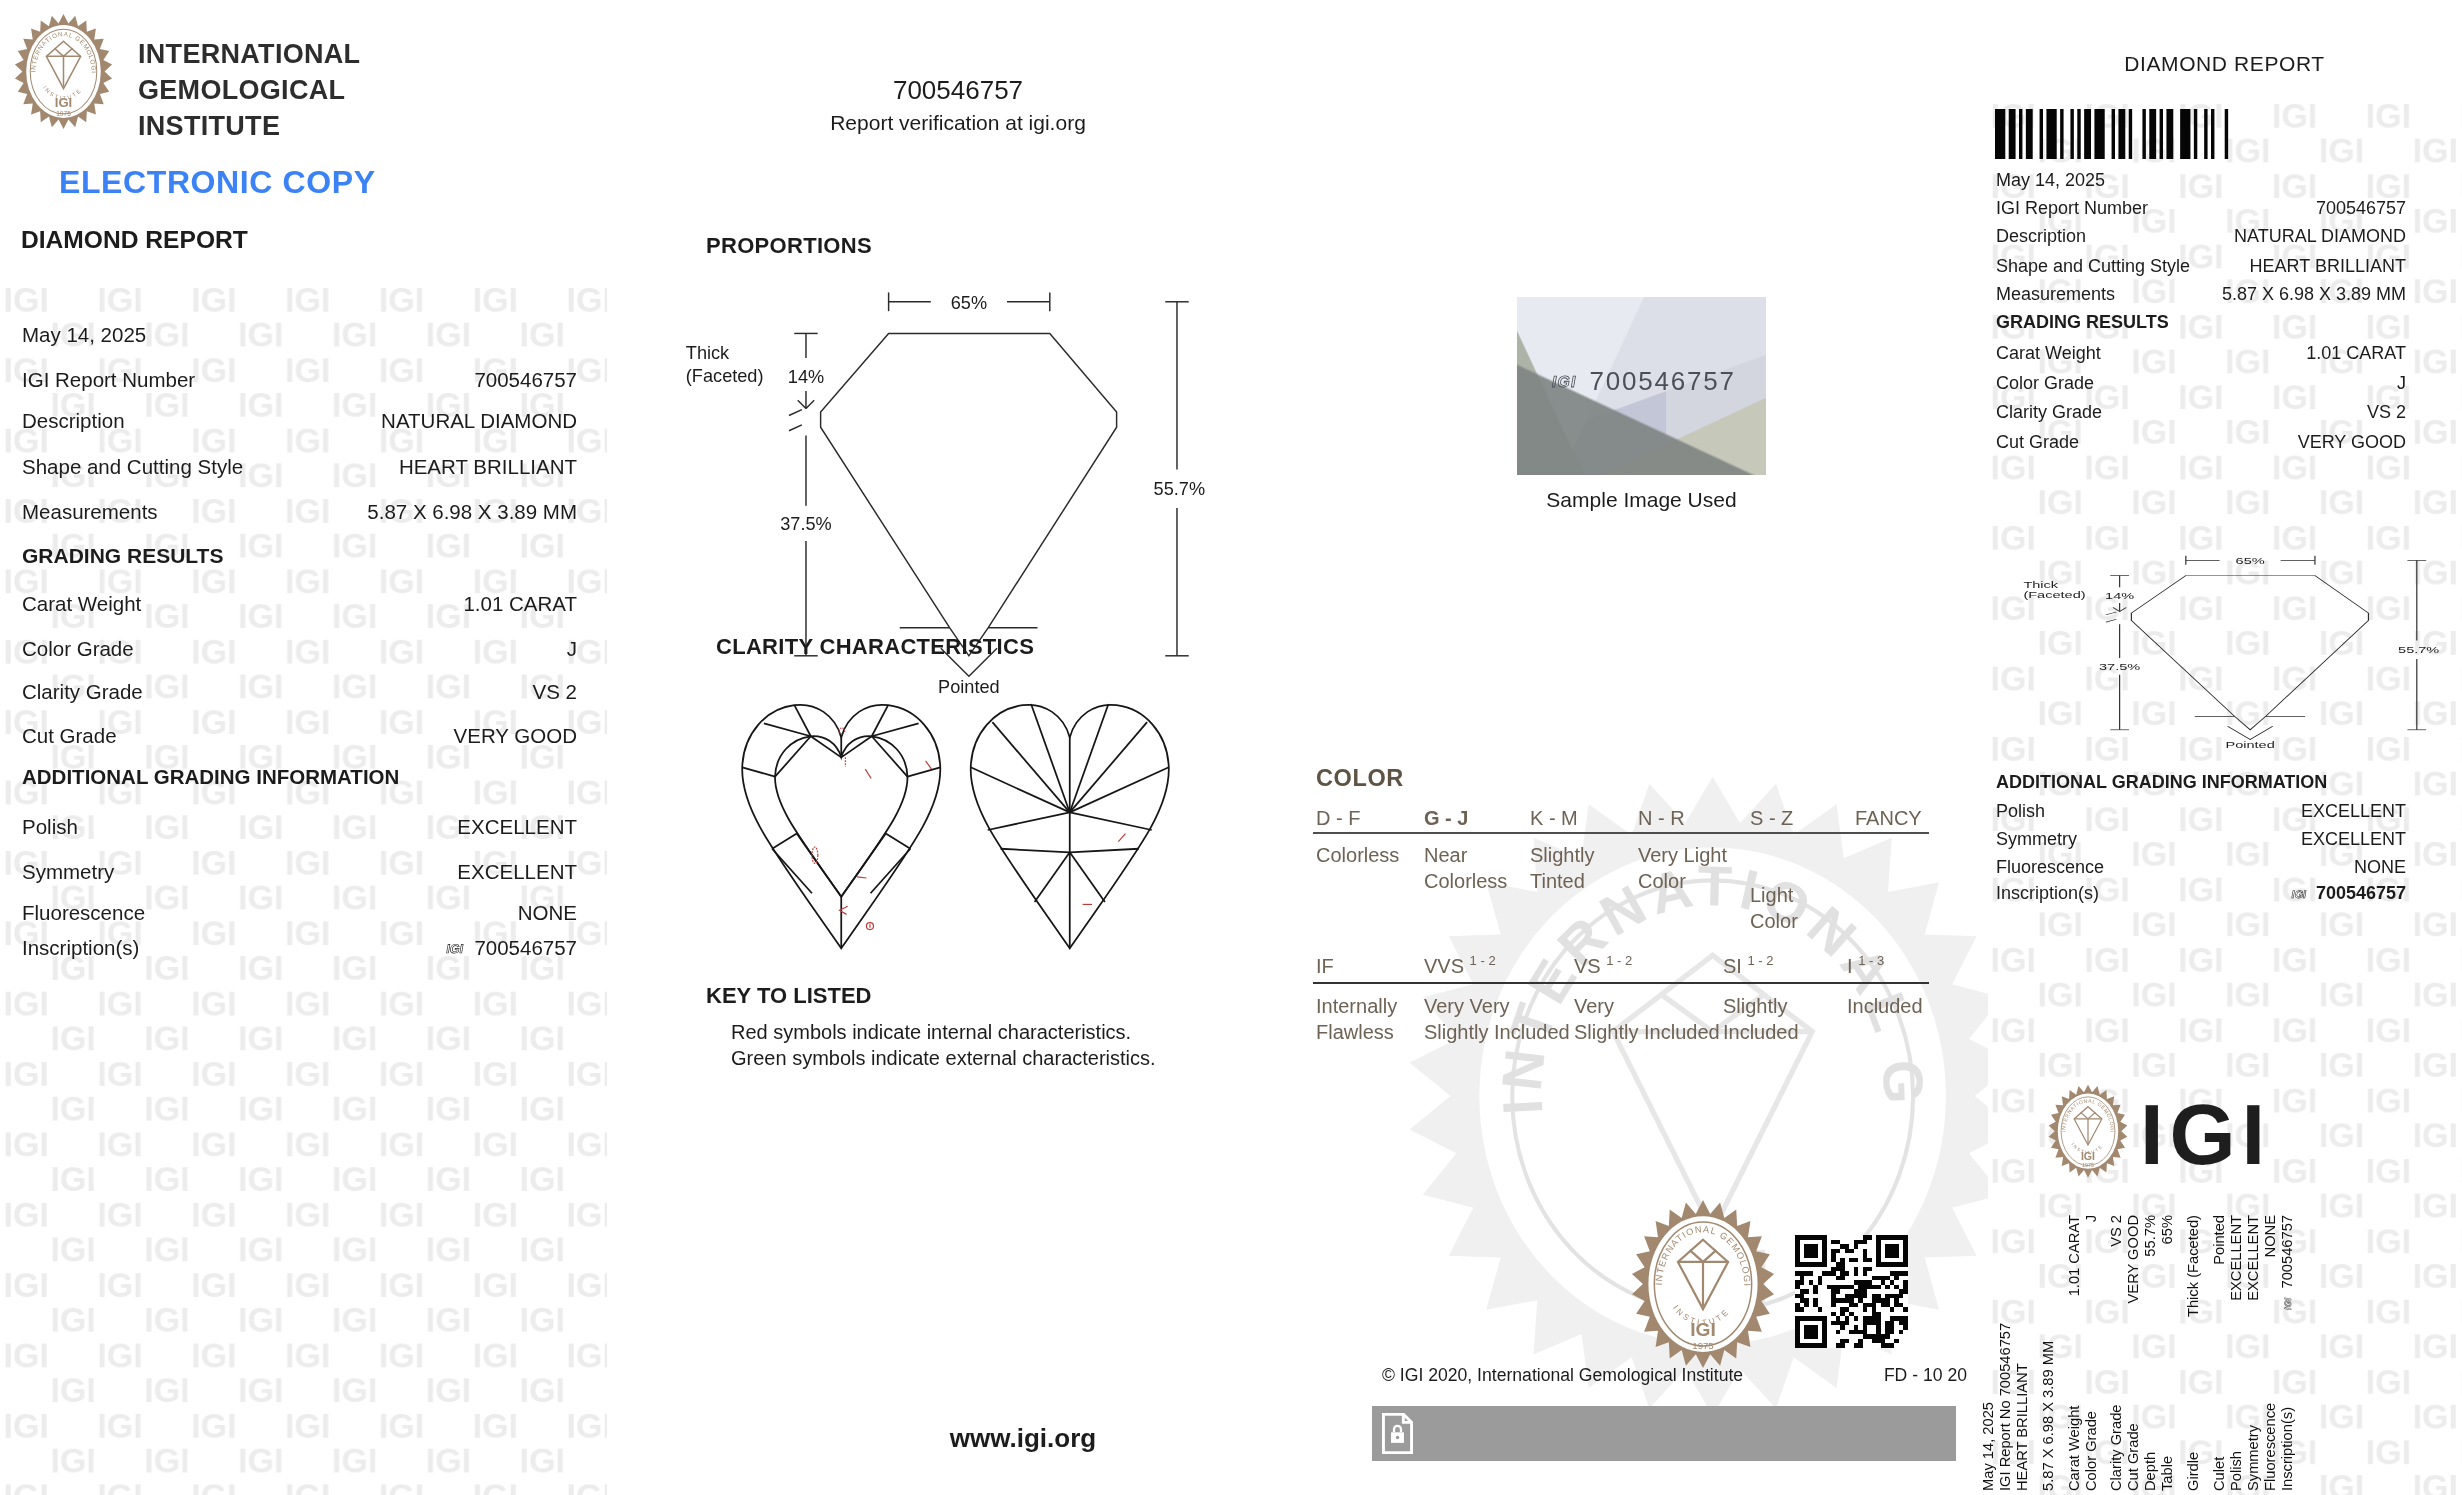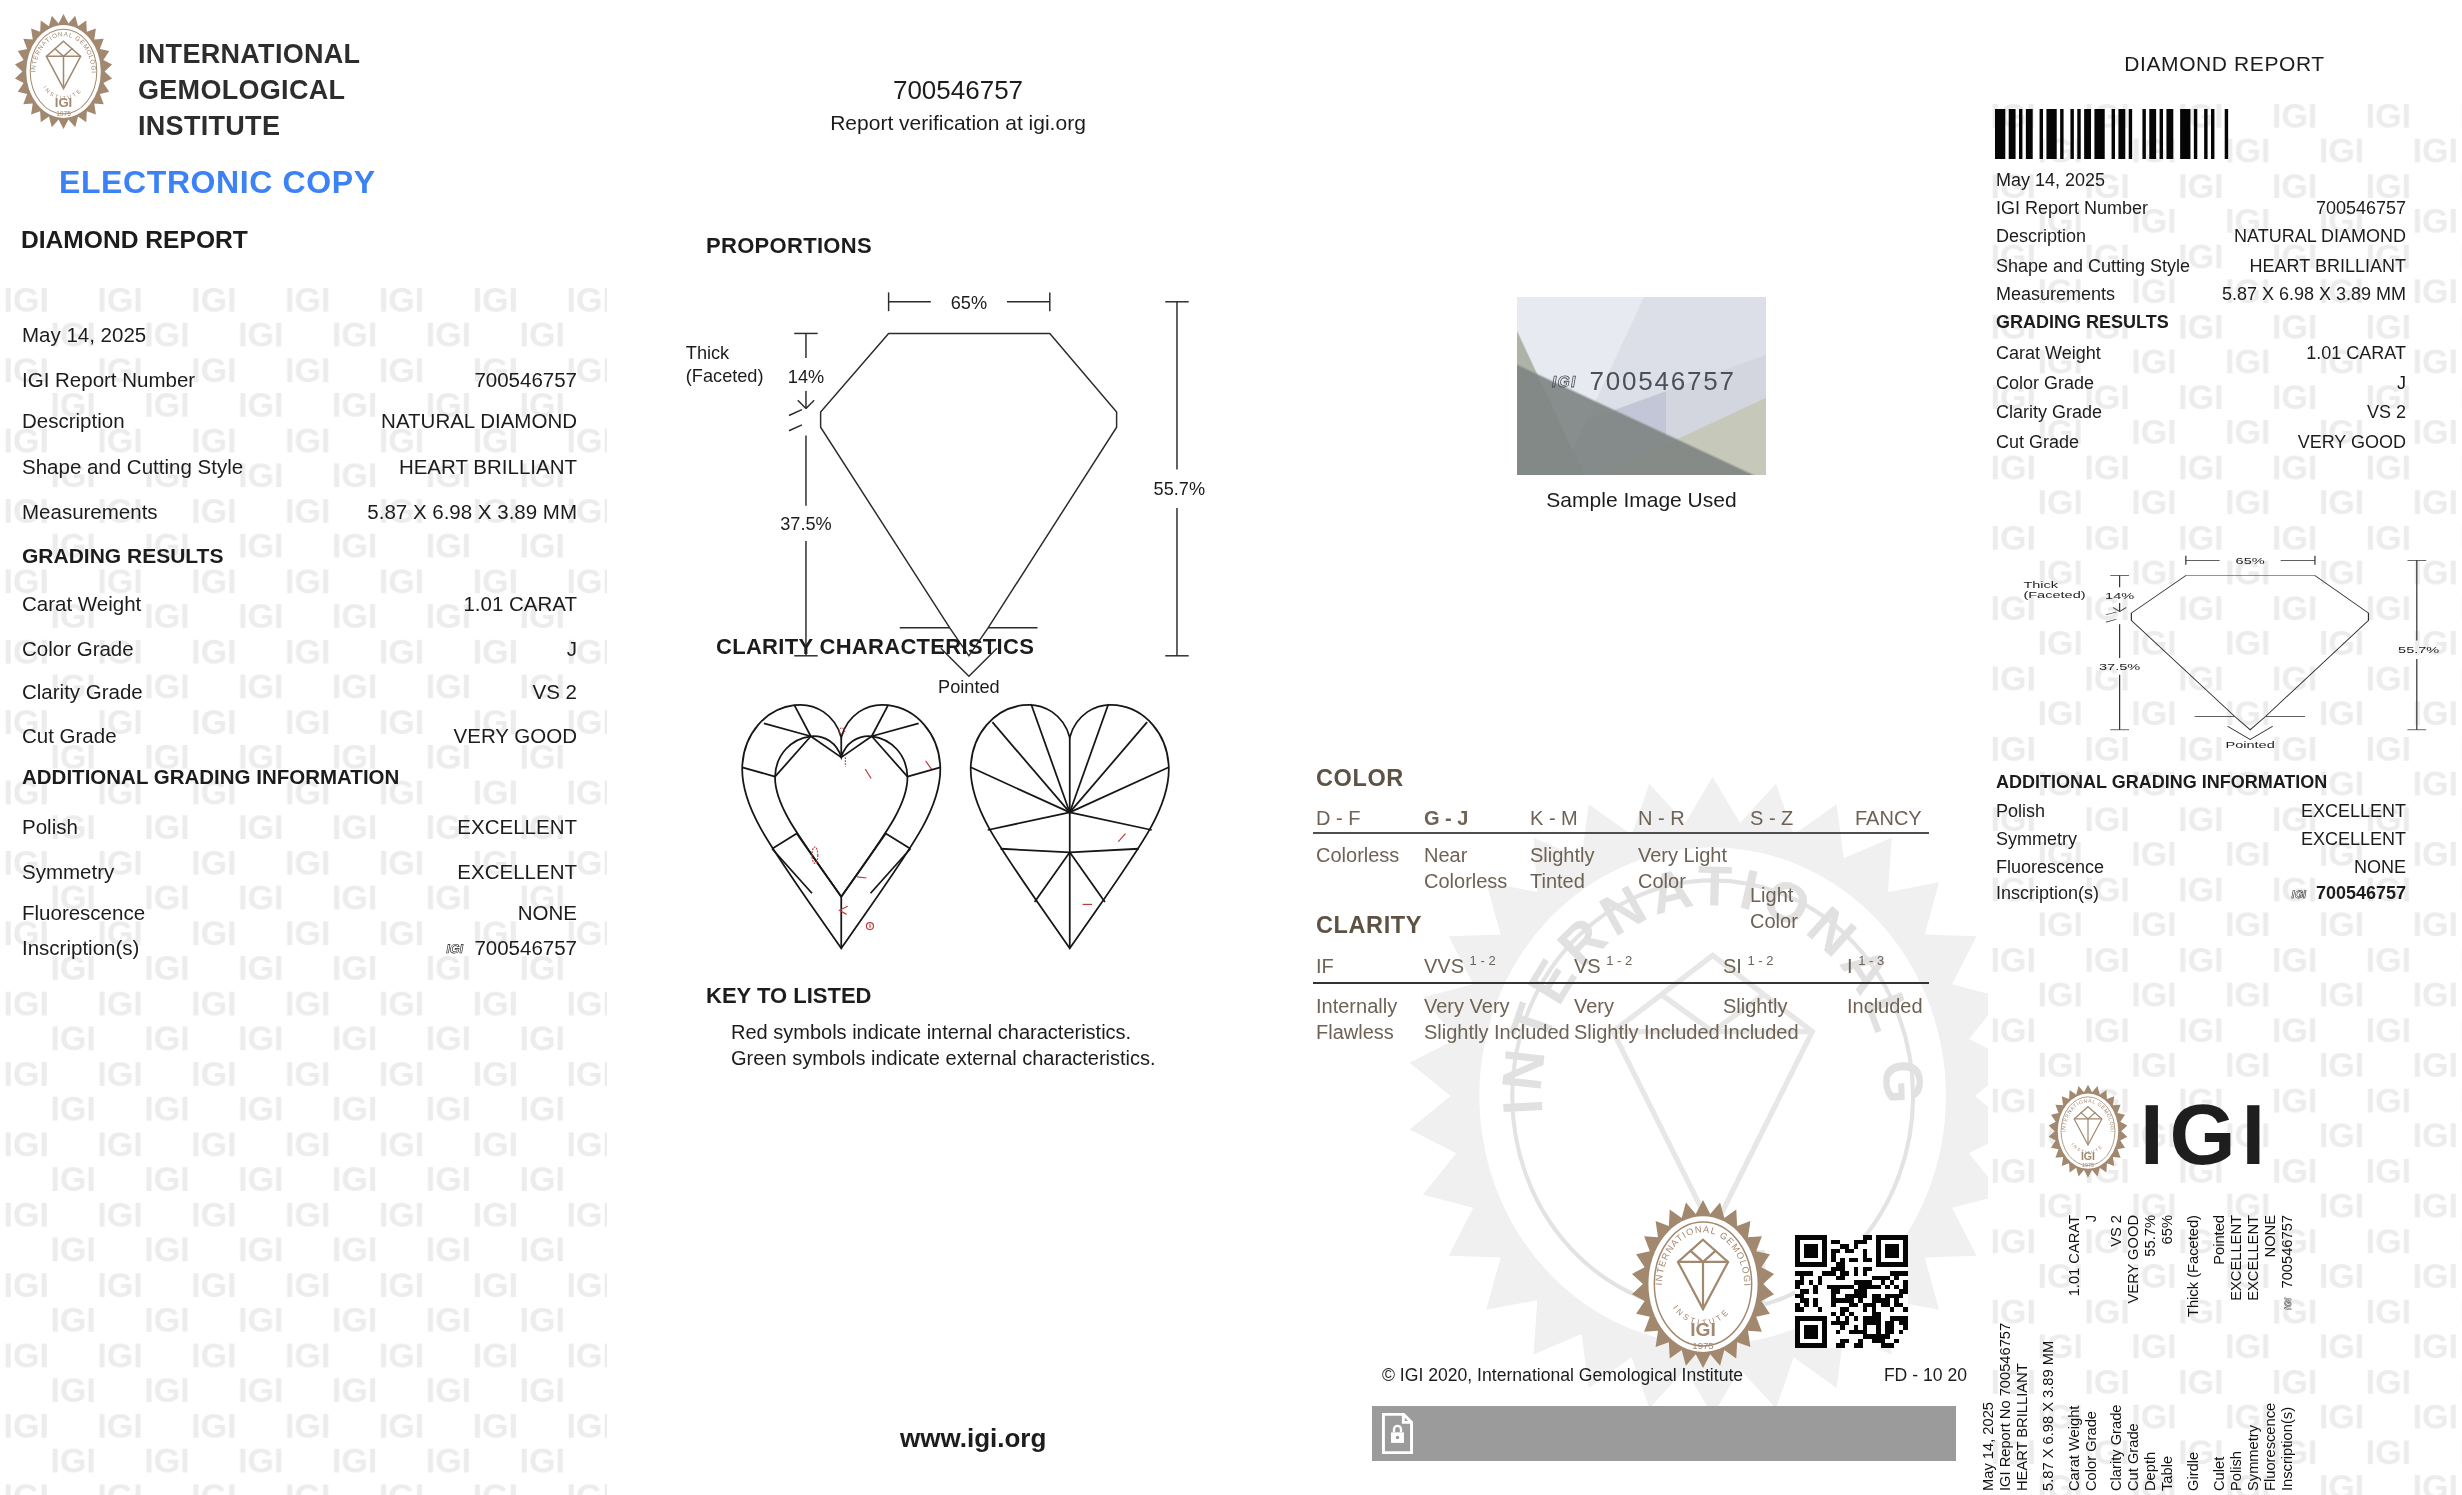--- a/index.html
+++ b/index.html
@@ -289,21 +289,21 @@
       <line x1="244" y1="391" x2="244" y2="397"></line>
       <line x1="668" y1="250" x2="680" y2="236"></line>
       <line x1="607" y1="357" x2="623" y2="357"></line>
     </g>
   </svg>
 
   <div class="abs z1 hdr" style="left:706px;top:983px;font-size:22px;">KEY TO LISTED</div>
   <div class="abs z1" style="left:731px;top:1021px;font-size:20px;">Red symbols indicate internal characteristics.</div>
   <div class="abs z1" style="left:731px;top:1047px;font-size:20px;">Green symbols indicate external characteristics.</div>
 
-  <div class="abs z1 hdr" style="left:900px;top:1423px;width:246px;font-size:26px;">www.igi.org</div>
+  <div class="abs z1 hdr" style="left:900px;top:1423px;width:246px;text-align:center;font-size:26px;">www.igi.org</div>
 
   <div class="sample">
     <div class="sample-ins">
       <svg class="igimark" style="color:#4b4f58" width="34" height="21" viewBox="0 0 60 36">
           <use href="#sym-igimark" xlink:href="#sym-igimark"></use>
         </svg>
       <span>700546757</span>
     </div>
   </div>
   <div class="abs z1" style="left:1517px;top:488px;width:249px;text-align:center;font-size:21px;">Sample Image Used</div>
@@ -322,21 +322,20 @@
 Colorless</div>
     <div class="scol" style="left:214px;top:77px;">Slightly
 Tinted</div>
     <div class="scol" style="left:322px;top:77px;">Very Light
 Color</div>
     <div class="scol" style="left:434px;top:77px;margin-top:40px;">Light
 Color</div>
   </div>
 
   <div class="scale" style="left:1316px;top:912px;height:141px;">
-    <div class="title">CLARITY</div>
     <div class="scol" style="left:0;top:41px;text-align:right;"><span>IF</span><sup></sup></div>
     <div class="scol" style="left:108px;top:41px;"><span>VVS</span> <sup>1 - 2</sup></div>
     <div class="scol" style="left:258px;top:41px;"><span>VS</span> <sup>1 - 2</sup></div>
     <div class="scol" style="left:407px;top:41px;"><span>SI</span> <sup>1 - 2</sup></div>
     <div class="scol" style="left:531px;top:41px;"><span>I</span> <sup>1 - 3</sup></div>
     <div class="rule" style="left:-2.9px;top:70px;width:616px;background:#333;"></div>
     <div class="scol" style="left:0;top:81px;">Internally
 Flawless</div>
     <div class="scol" style="left:108px;top:81px;">Very Very
 Slightly Included</div>

